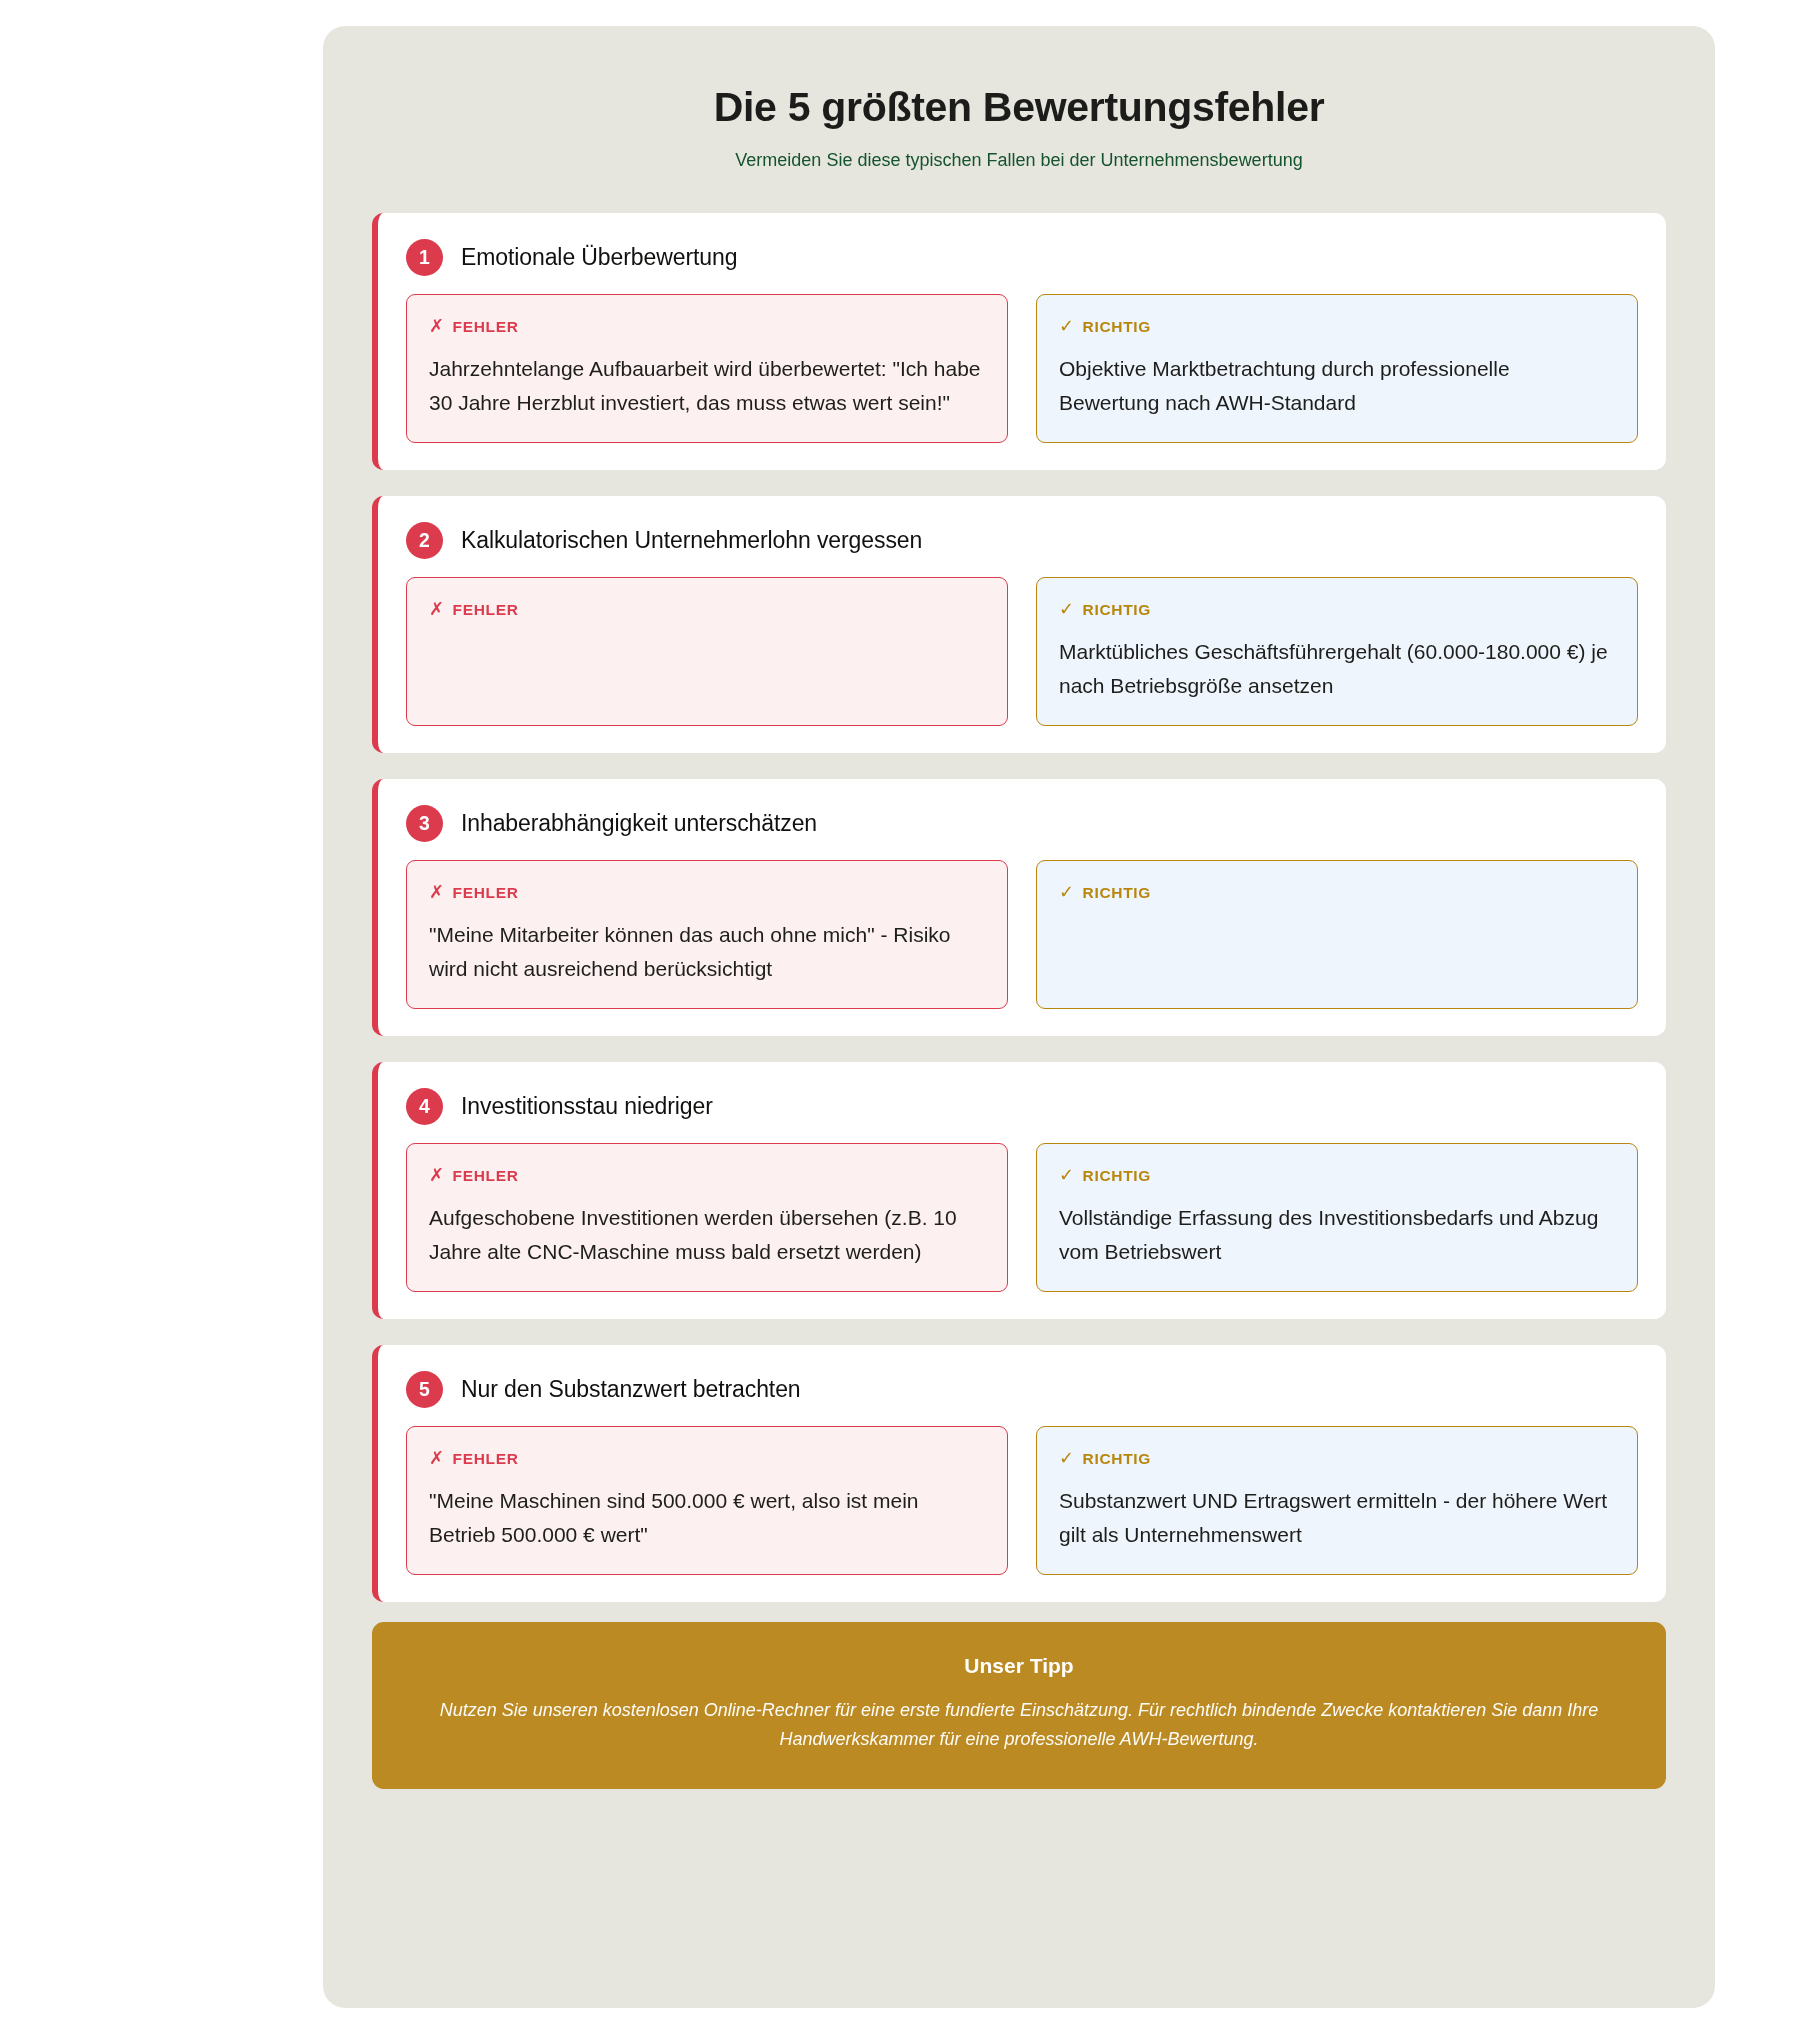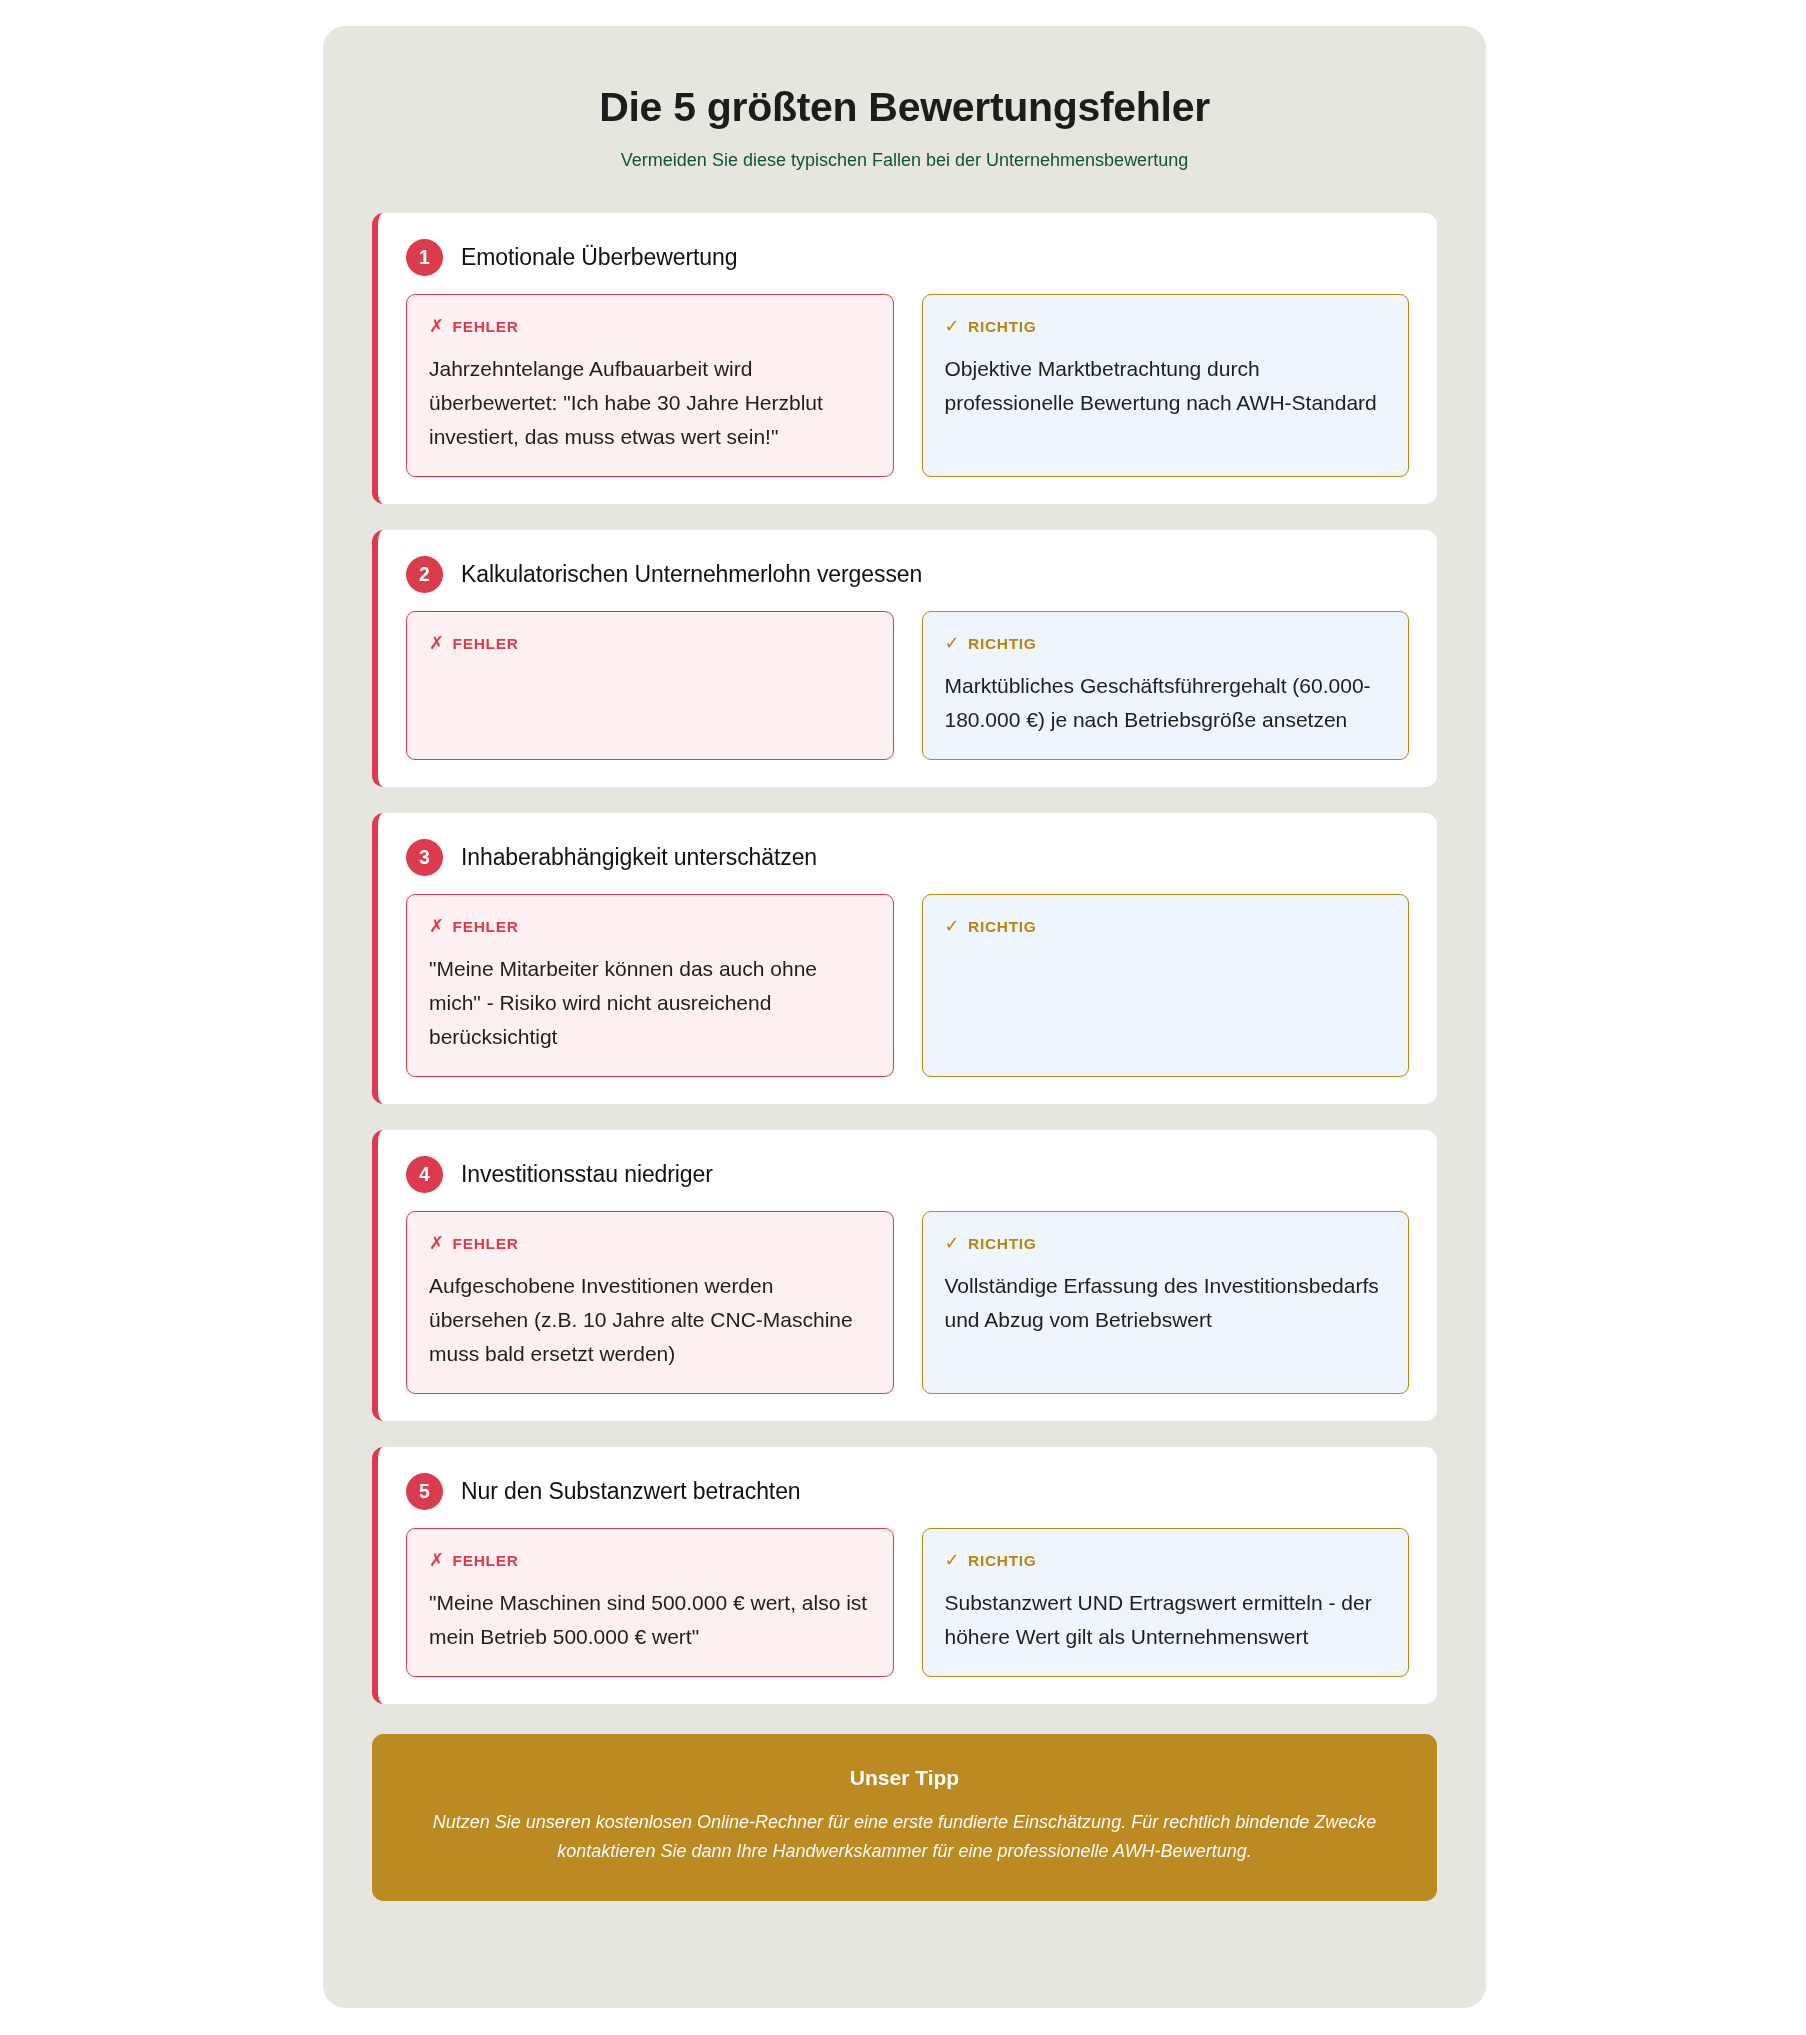--- a/index.html
+++ b/index.html
@@ -12,21 +12,21 @@
     height: 2035px;
     background: #ffffff;
     font-family: "Liberation Sans", "DejaVu Sans", sans-serif;
     -webkit-font-smoothing: antialiased;
   }
 
   .page {
     position: absolute;
     left: 323px;
     top: 26px;
-    width: 1163px;
+    width: 1392px;
     height: 1982px;
     background: #e6e6df;
     border-radius: 22px;
     box-sizing: border-box;
     padding: 36px 49px 41px 49px;
     overflow: hidden;
   }
 
   
   .hdr {
@@ -128,21 +128,21 @@
     font-weight: 700;
   }
   .col-body {
     font-size: 21px;
     line-height: 1.62;
     color: #1e1e1c;
   }
 
   
   .tip {
-    margin-top: 30px;
+    margin-top: 20px;
     background: #bc8a22;
     border-radius: 11.6px;
     padding: 31px 56px 35px 56px;
     box-sizing: border-box;
     text-align: center;
     color: #ffffff;
   }
   .tip-title {
     font-size: 21px;
     font-weight: 700;

